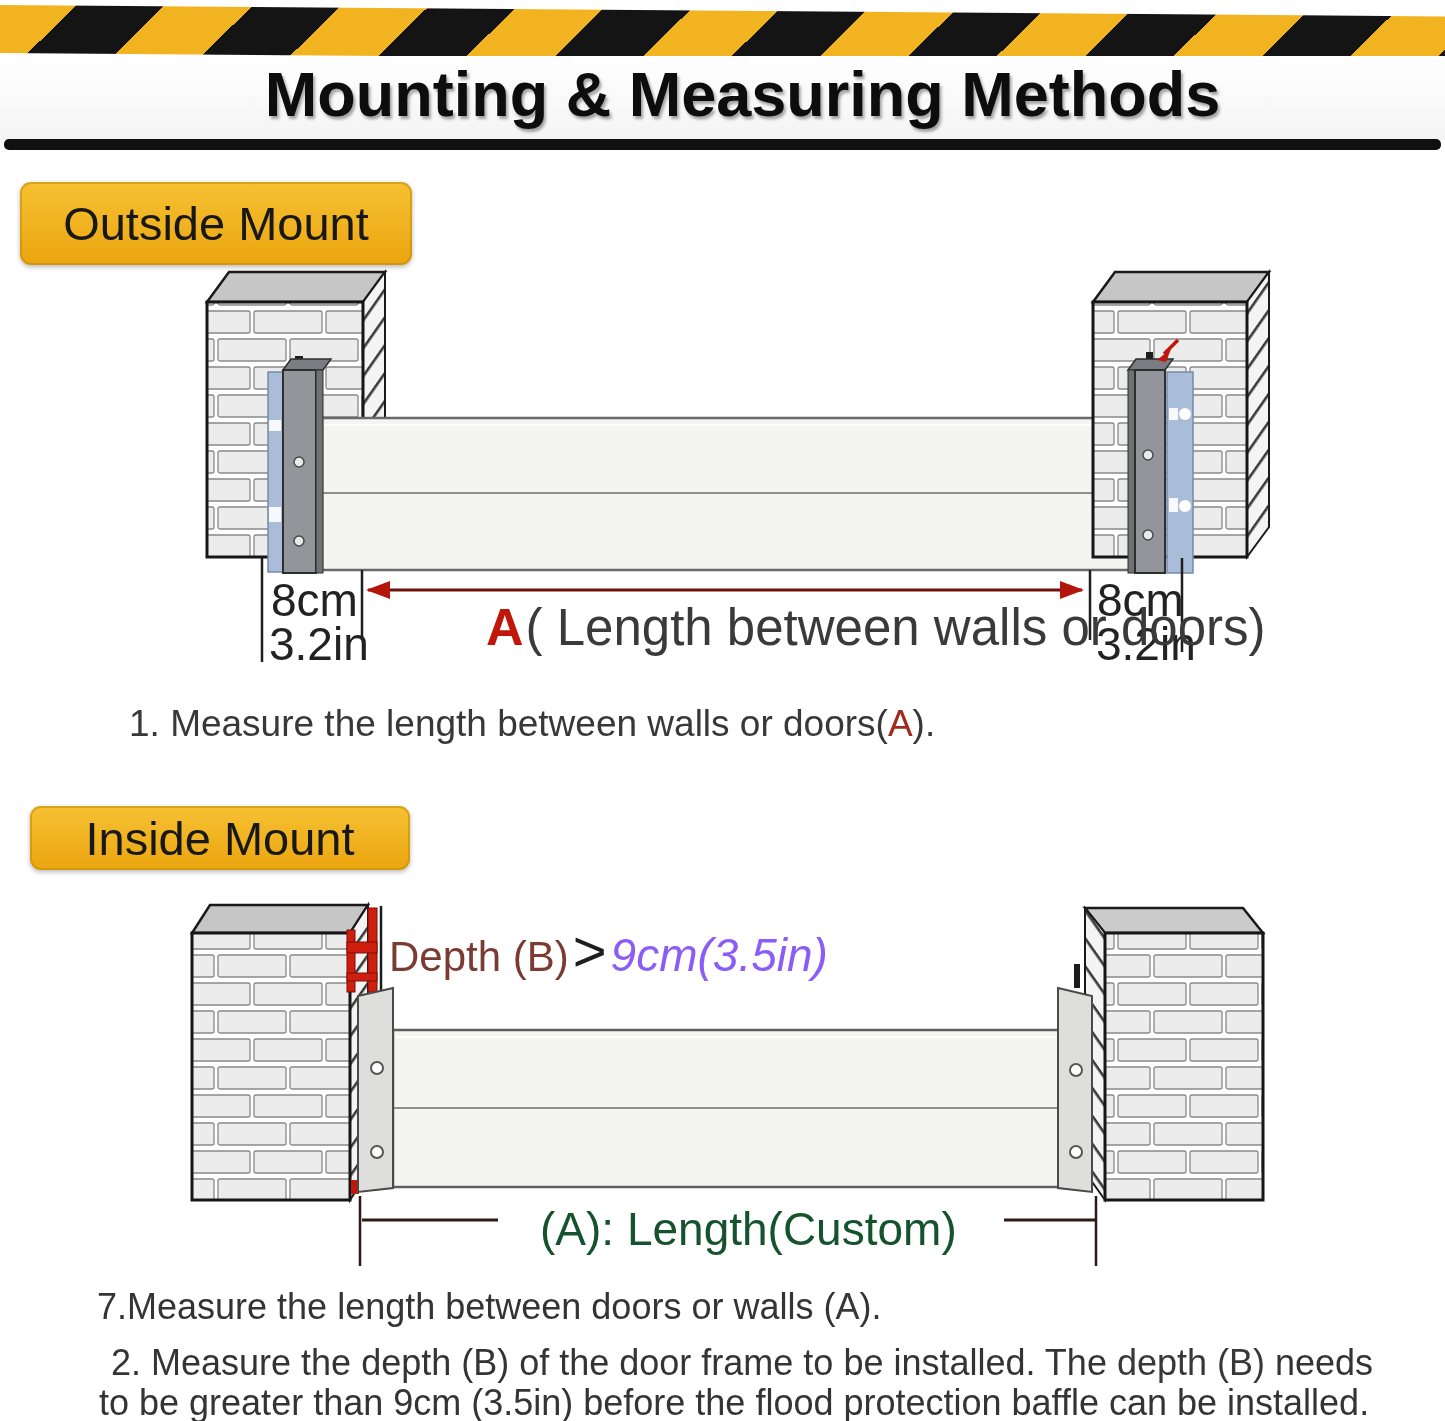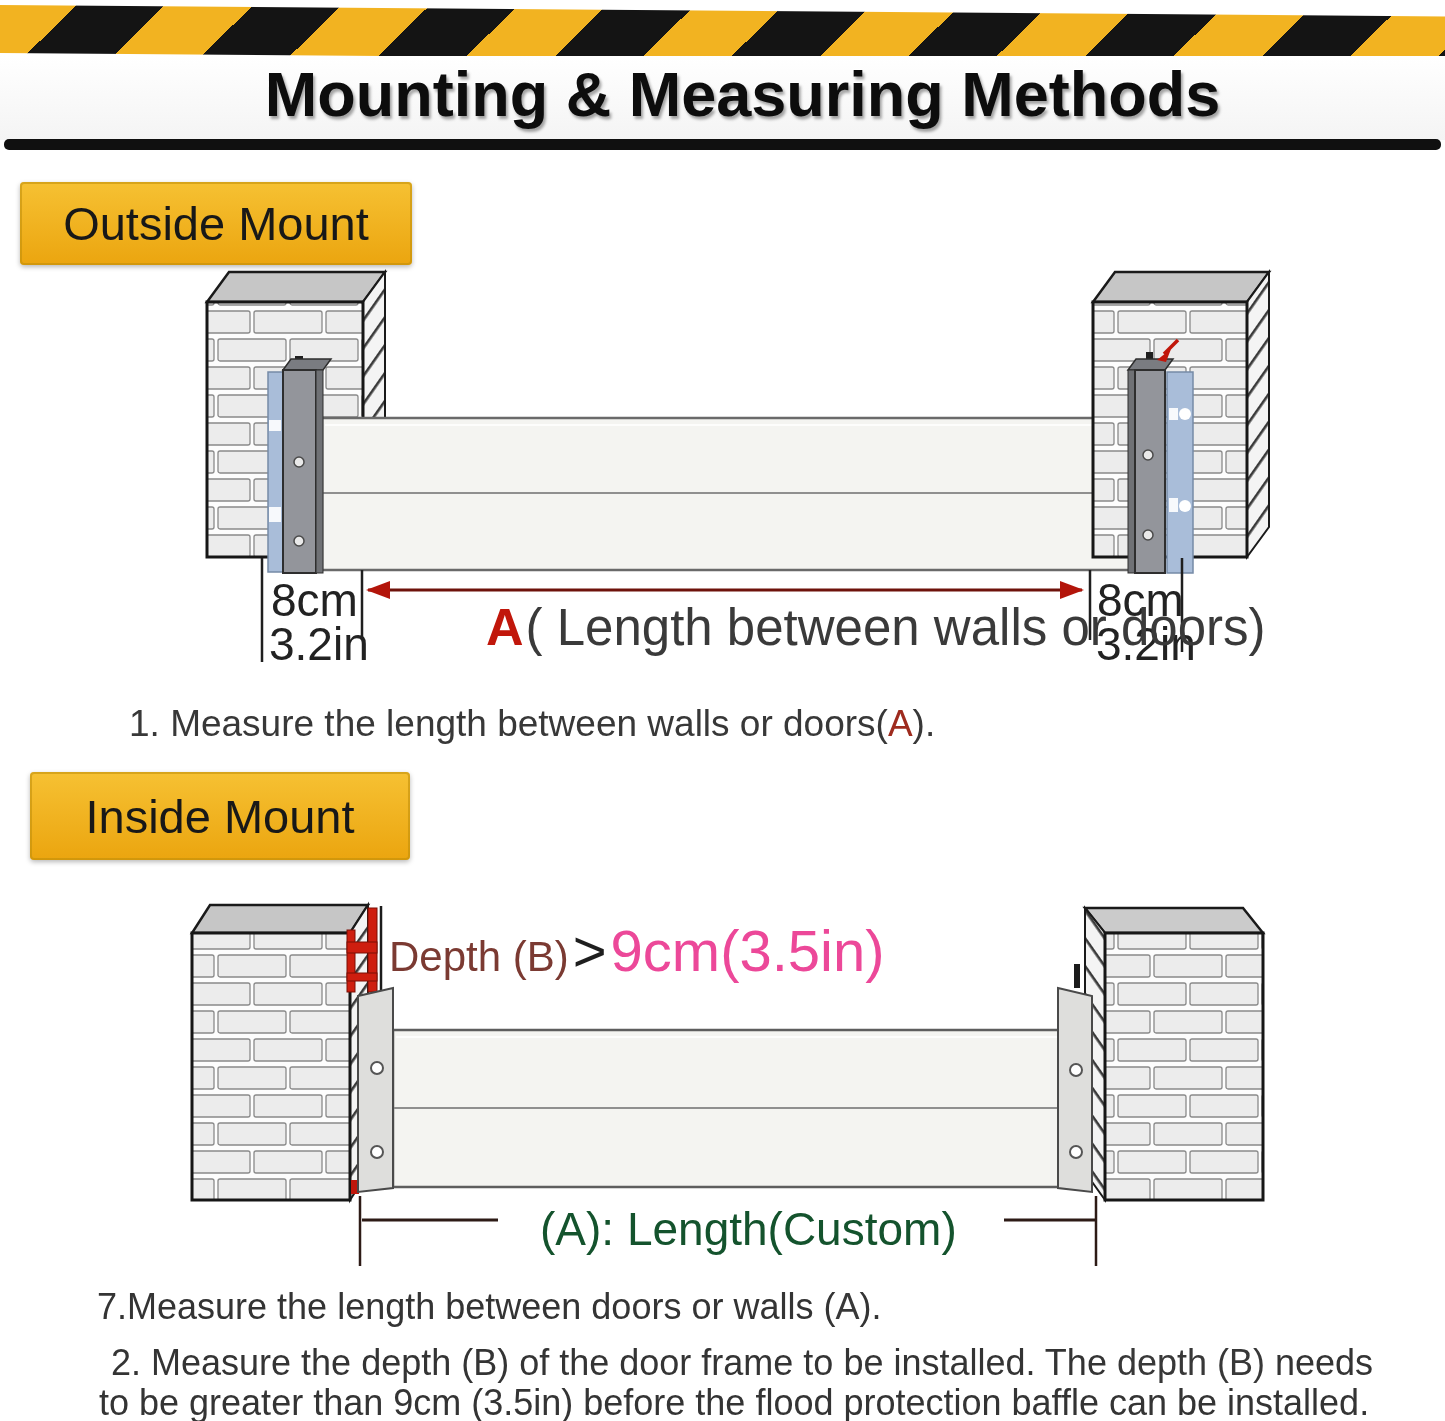--- a/index.html
+++ b/index.html
@@ -11,41 +11,41 @@
           transform:rotate(.45deg);transform-origin:0 50%;}
   .title-band{position:absolute;left:0;top:56px;width:100%;height:84px;
           background:linear-gradient(180deg,#ffffff,#f4f4f4);}
   .page-title{position:absolute;left:0;top:62px;width:100%;text-align:center;
           font-size:63px;font-weight:bold;letter-spacing:0px;color:#0d0d0d;
           text-shadow:2px 3px 3px rgba(0,0,0,.35), -1px -1px 0 rgba(255,255,255,.9);margin-left:20px;}
   .black-bar{position:absolute;left:4px;top:139px;width:1437px;height:11px;background:#101010;border-radius:5px;}
   
   .badge{position:absolute;display:flex;align-items:center;justify-content:center;
          background:linear-gradient(180deg,#F6C133,#EBA50F);
-         border-radius:4px;color:#181818;box-shadow:0 2px 5px rgba(0,0,0,.28), inset 0 0 0 2px rgba(190,140,10,.55);
+         border-radius:11px;color:#181818;box-shadow:0 2px 5px rgba(0,0,0,.28), inset 0 0 0 2px rgba(190,140,10,.55);
          font-size:47px;}
   .badge-outside{left:20px;top:182px;width:392px;height:83px;}
-  .badge-inside{left:30px;top:772px;width:380px;height:88px;}
+  .badge-inside{left:30px;top:806px;width:380px;height:64px;}
   
   .canvas{position:absolute;left:0;top:0;width:1445px;height:1421px;}
   
   .lbl{position:absolute;white-space:nowrap;line-height:1.04;}
   .dim{font-size:46px;color:#222;}
   .out-l-cm{left:271px;top:577px;} .out-l-in{left:269px;top:621px;}
   .out-r-cm{left:1097px;top:577px;} .out-r-in{left:1096px;top:621px;}
   .arrow-label{left:486px;top:600px;display:flex;align-items:baseline;}
   .arrow-label .red-a{color:#C1170B;font-size:52px;font-weight:bold;margin-right:2px;}
   .arrow-label .rest{color:#3a3a3a;font-size:51px;}
   .step{font-size:37px;color:#383838;}
   .step .em-red{color:#9E2B1E;}
   .o-step1{left:129px;top:705px;} .o-step2{left:129px;top:745px;}
   .depth-label{left:389px;top:921px;display:flex;align-items:baseline;}
   .depth-label .d-pre{color:#7B3A32;font-size:42px;}
   .depth-label .d-gt{color:#1e1e1e;font-size:58px;margin:0 4px;}
-  .depth-label .d-val{color:#ec4899;font-size:58px;}
+  .depth-label .d-val{color:#8b5cf6;font-size:46px;font-style:italic;}
   .len-label{left:540px;top:1206px;font-size:46px;color:#14532d;}
   .i-step{font-size:36px;color:#343434;}
   .i-step1{left:97px;top:1288px;} .i-step2{left:111px;top:1344px;} .i-step3{left:91px;top:1384px;margin-left:8px;}
 </style>
 </head>
 <body>
 
 <div class="page">
 
   <div class="hazard"></div>

